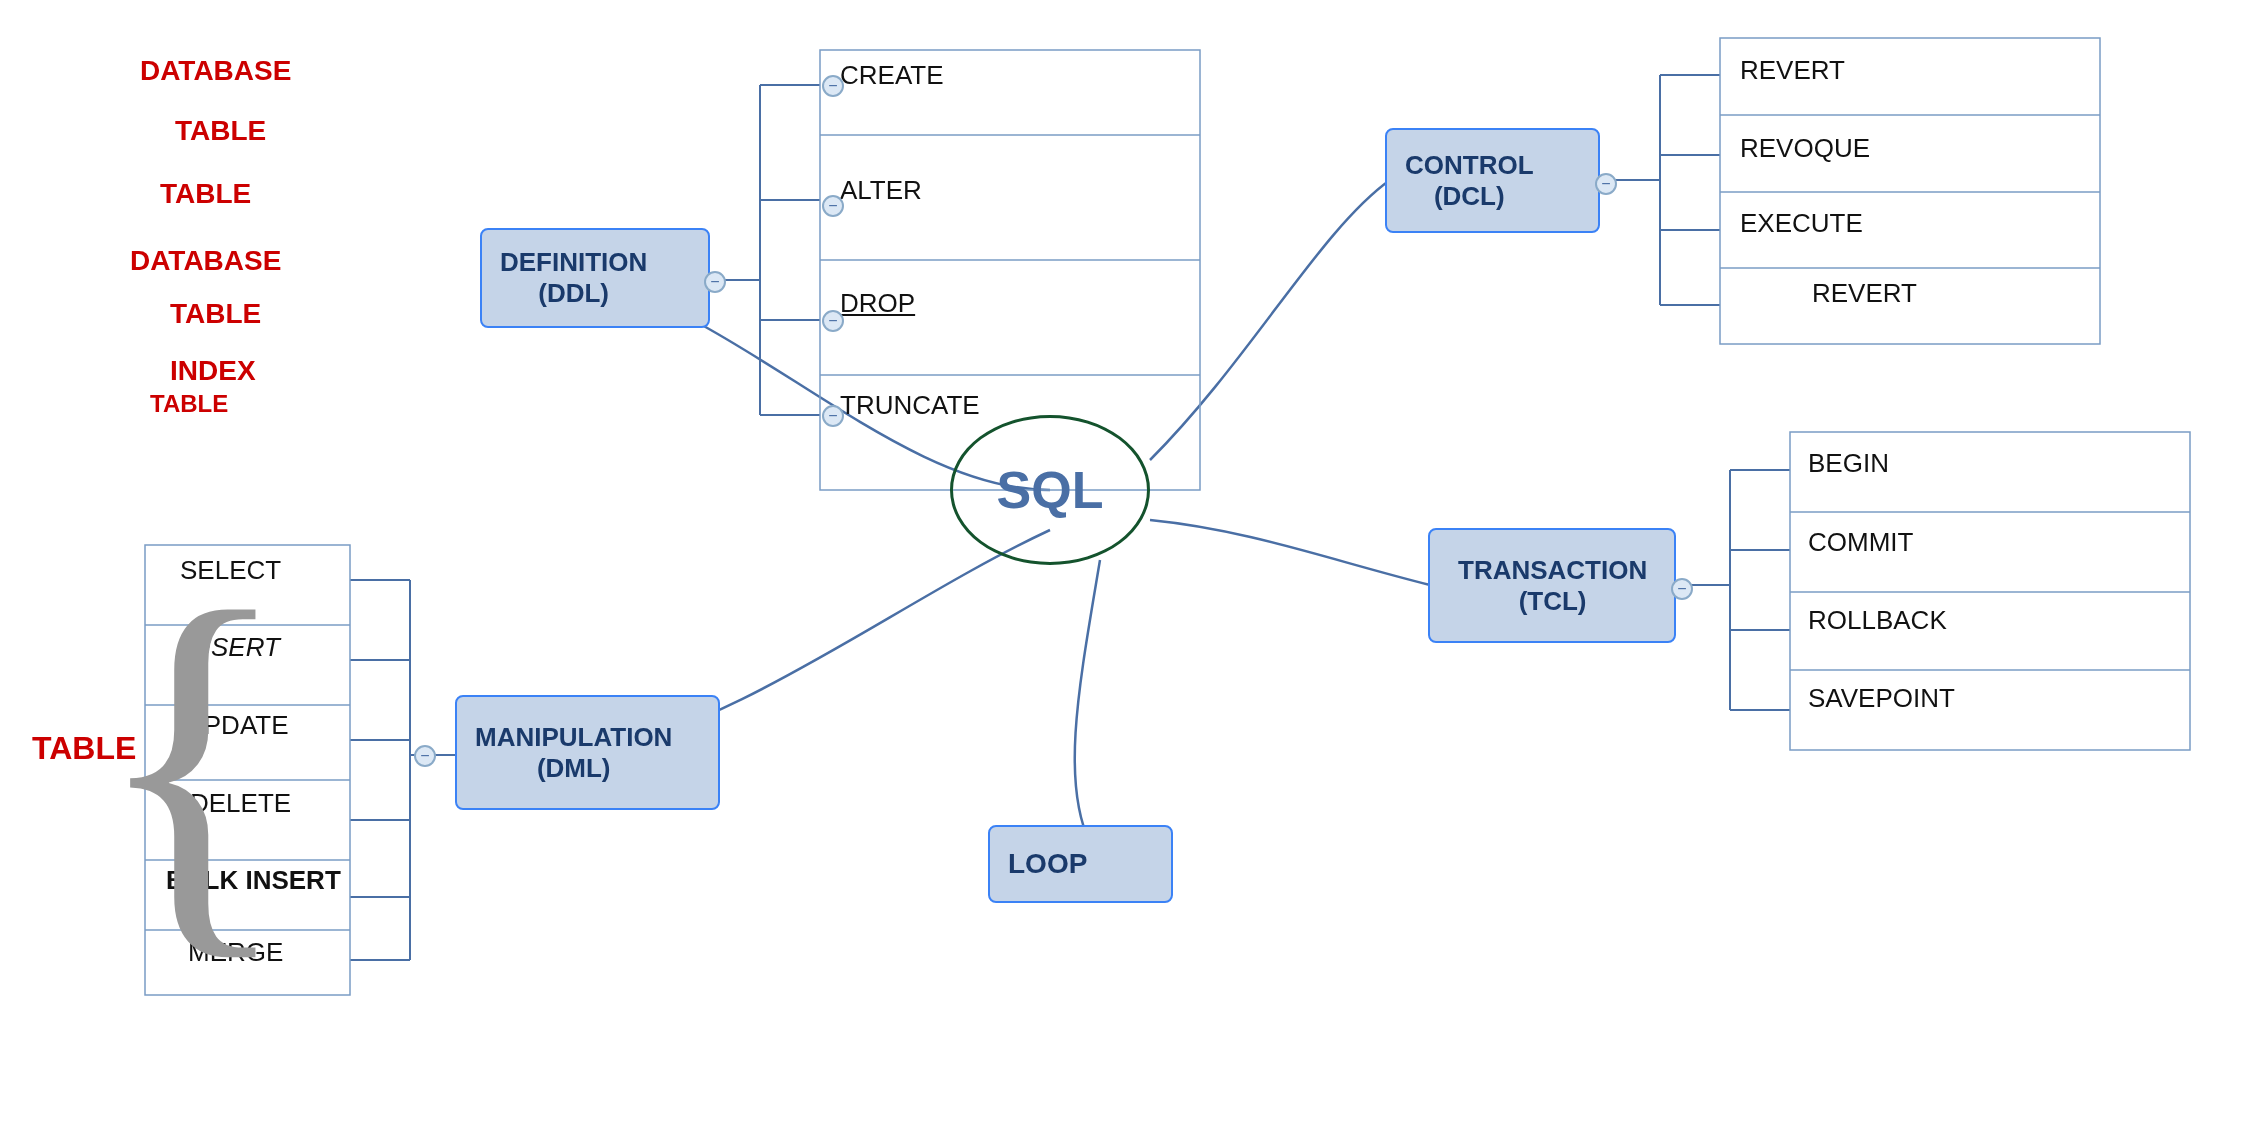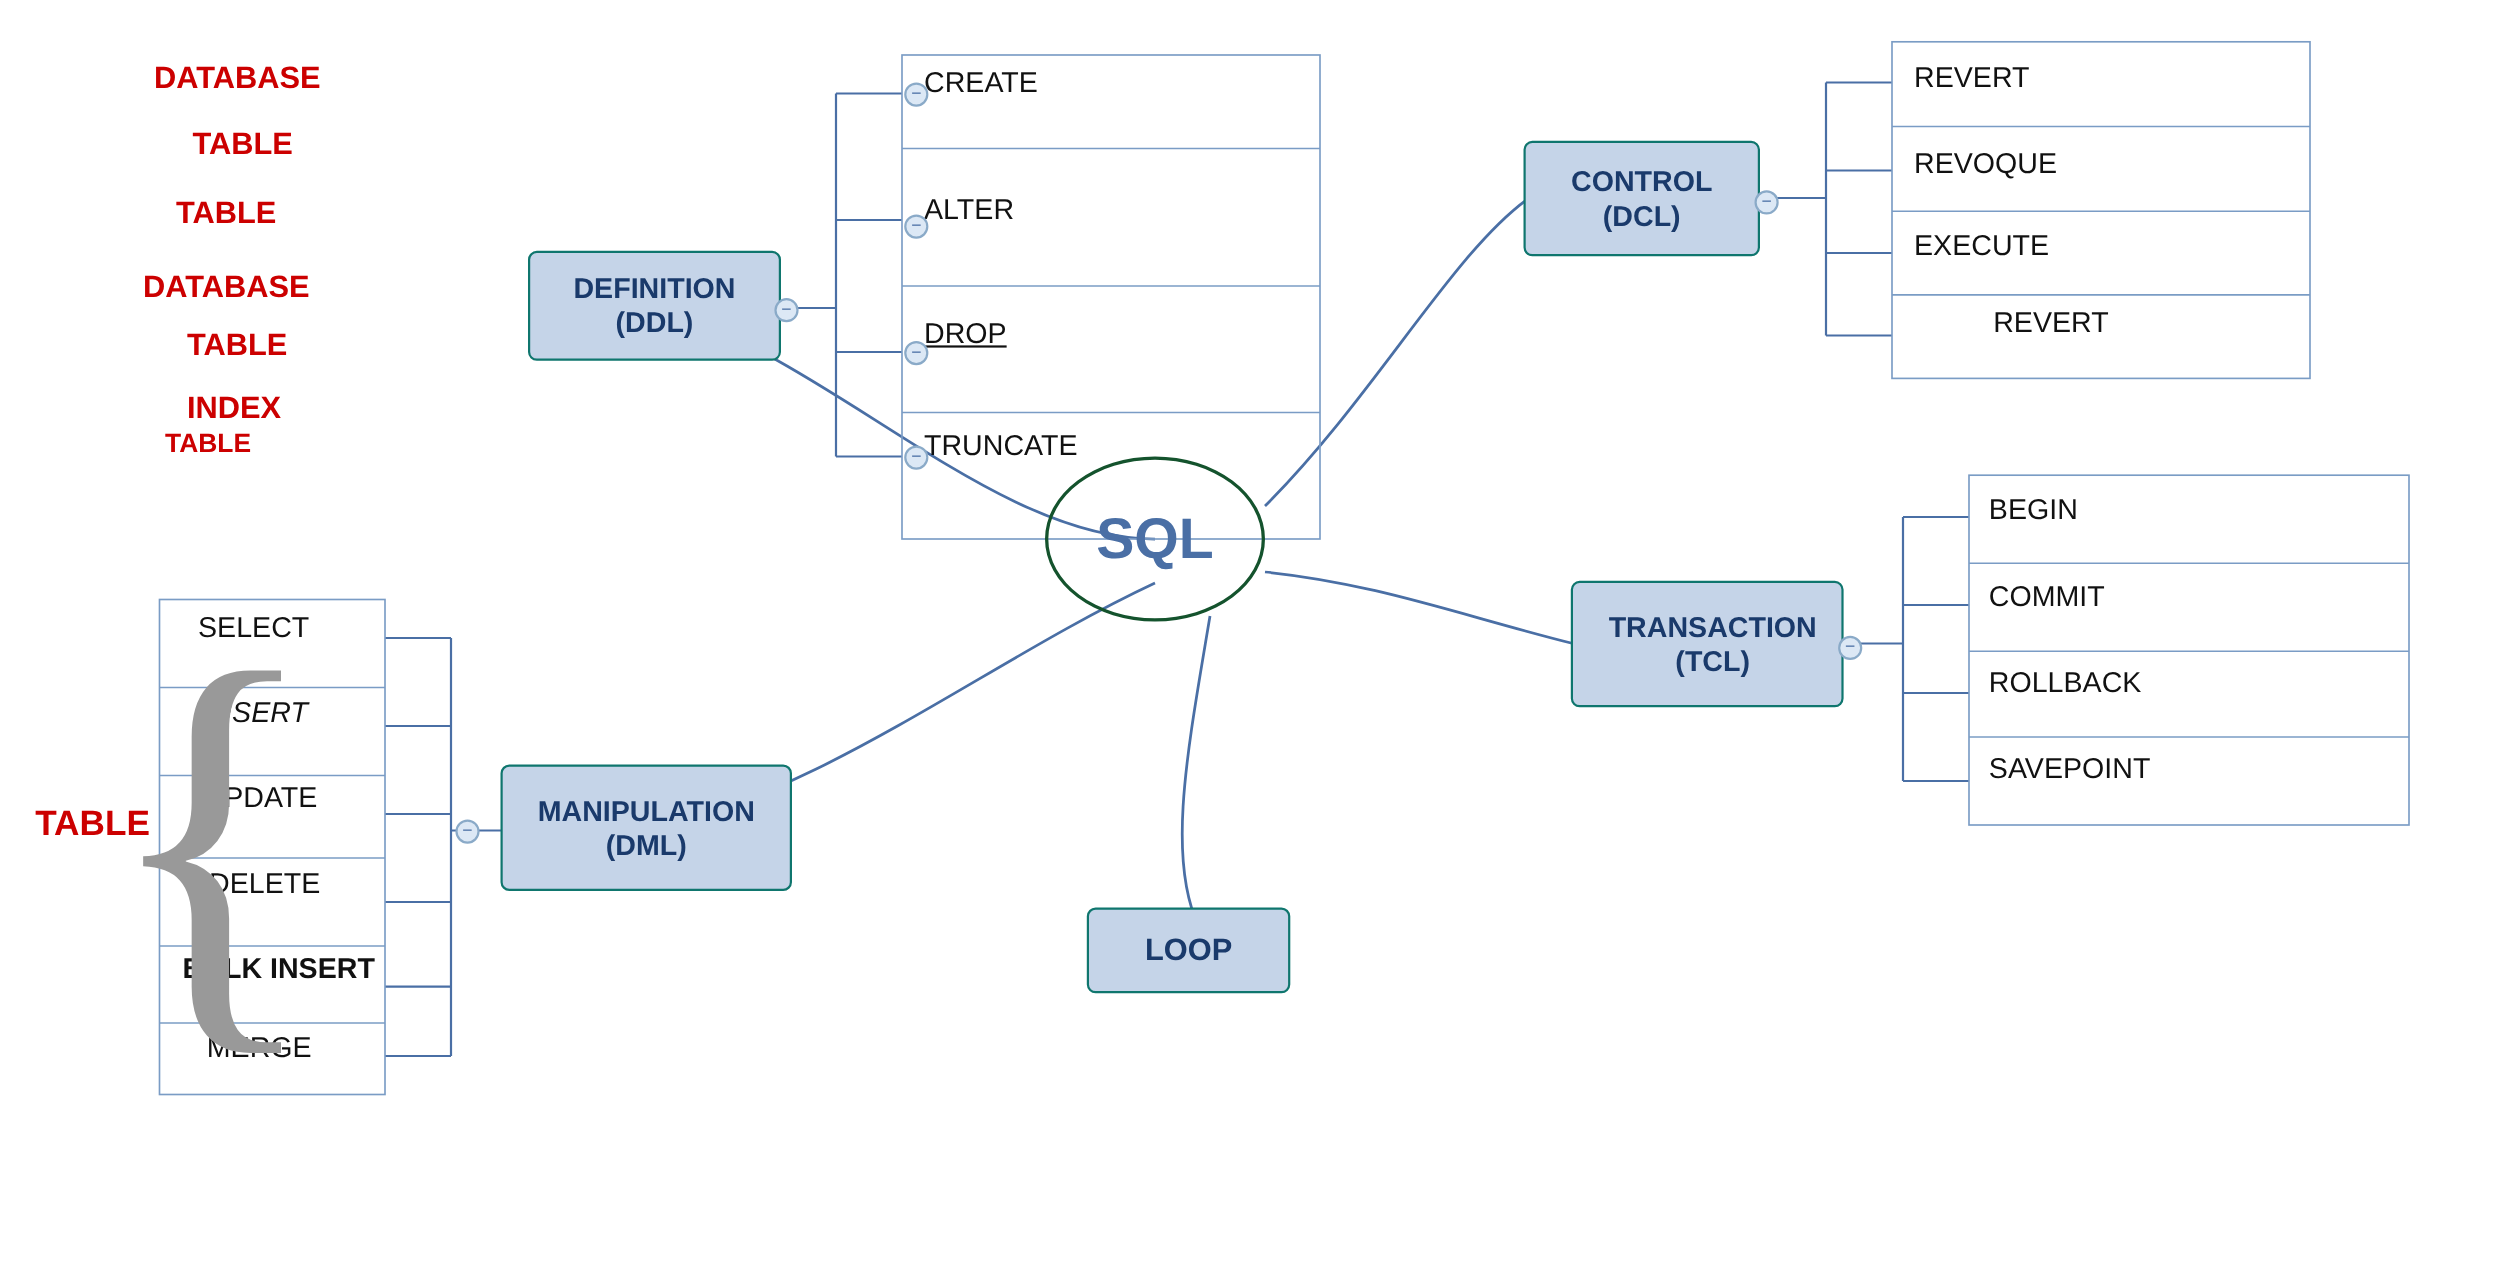--- a/index.html
+++ b/index.html
@@ -13,25 +13,25 @@
     }
     svg#mindmap {
       position: absolute;
       top: 0; left: 0;
       width: 2268px;
       height: 1146px;
     }
     .node-box {
       position: absolute;
       background: #c5d4e8;
-      border: 2px solid #0f766e;
+      border: 2px solid #3b82f6;
       border-radius: 8px;
       display: flex;
       align-items: center;
-      justify-content: center;
+      justify-content: flex-start;
       text-align: center;
       font-size: 28px;
       font-weight: bold;
       color: #1a3a6b;
       padding: 10px 18px;
     }
     .center-node {
       position: absolute;
       background: transparent;
       border: 3px solid #14532d;

